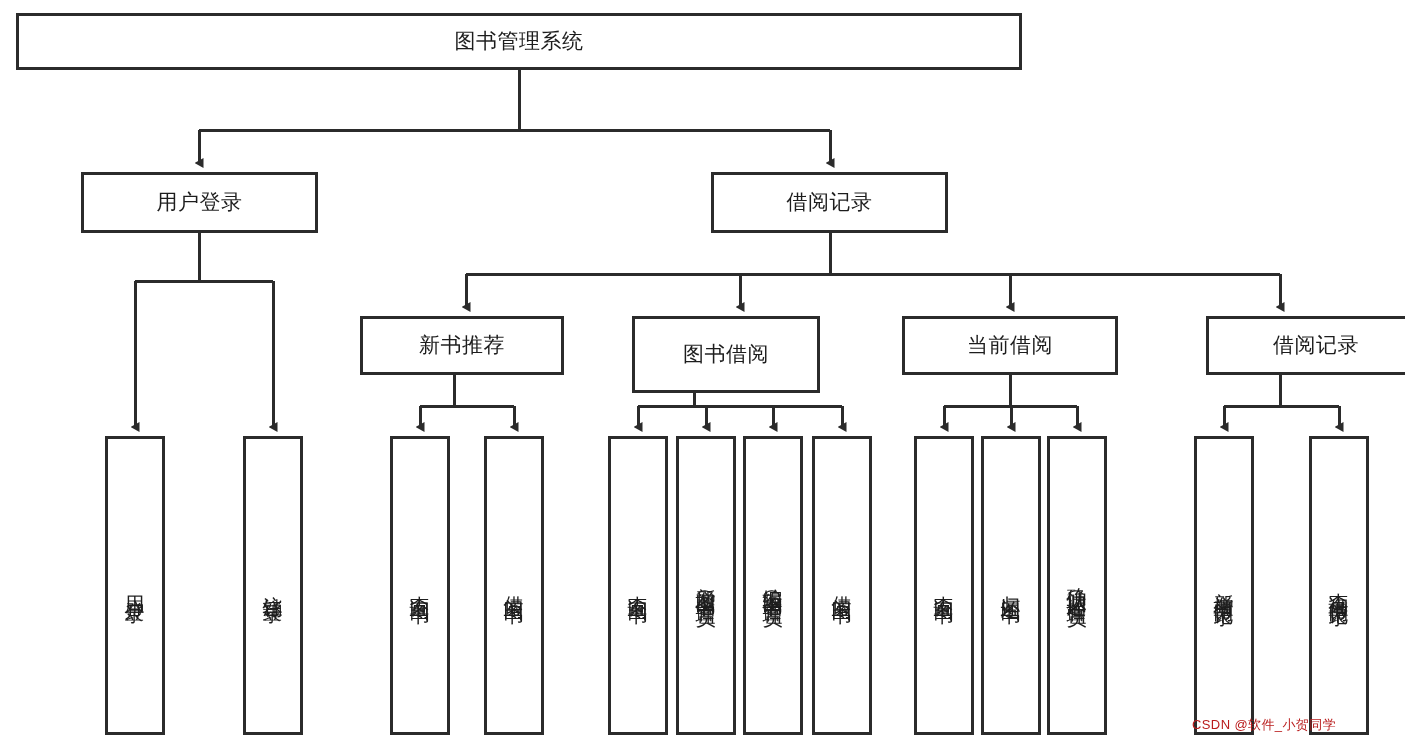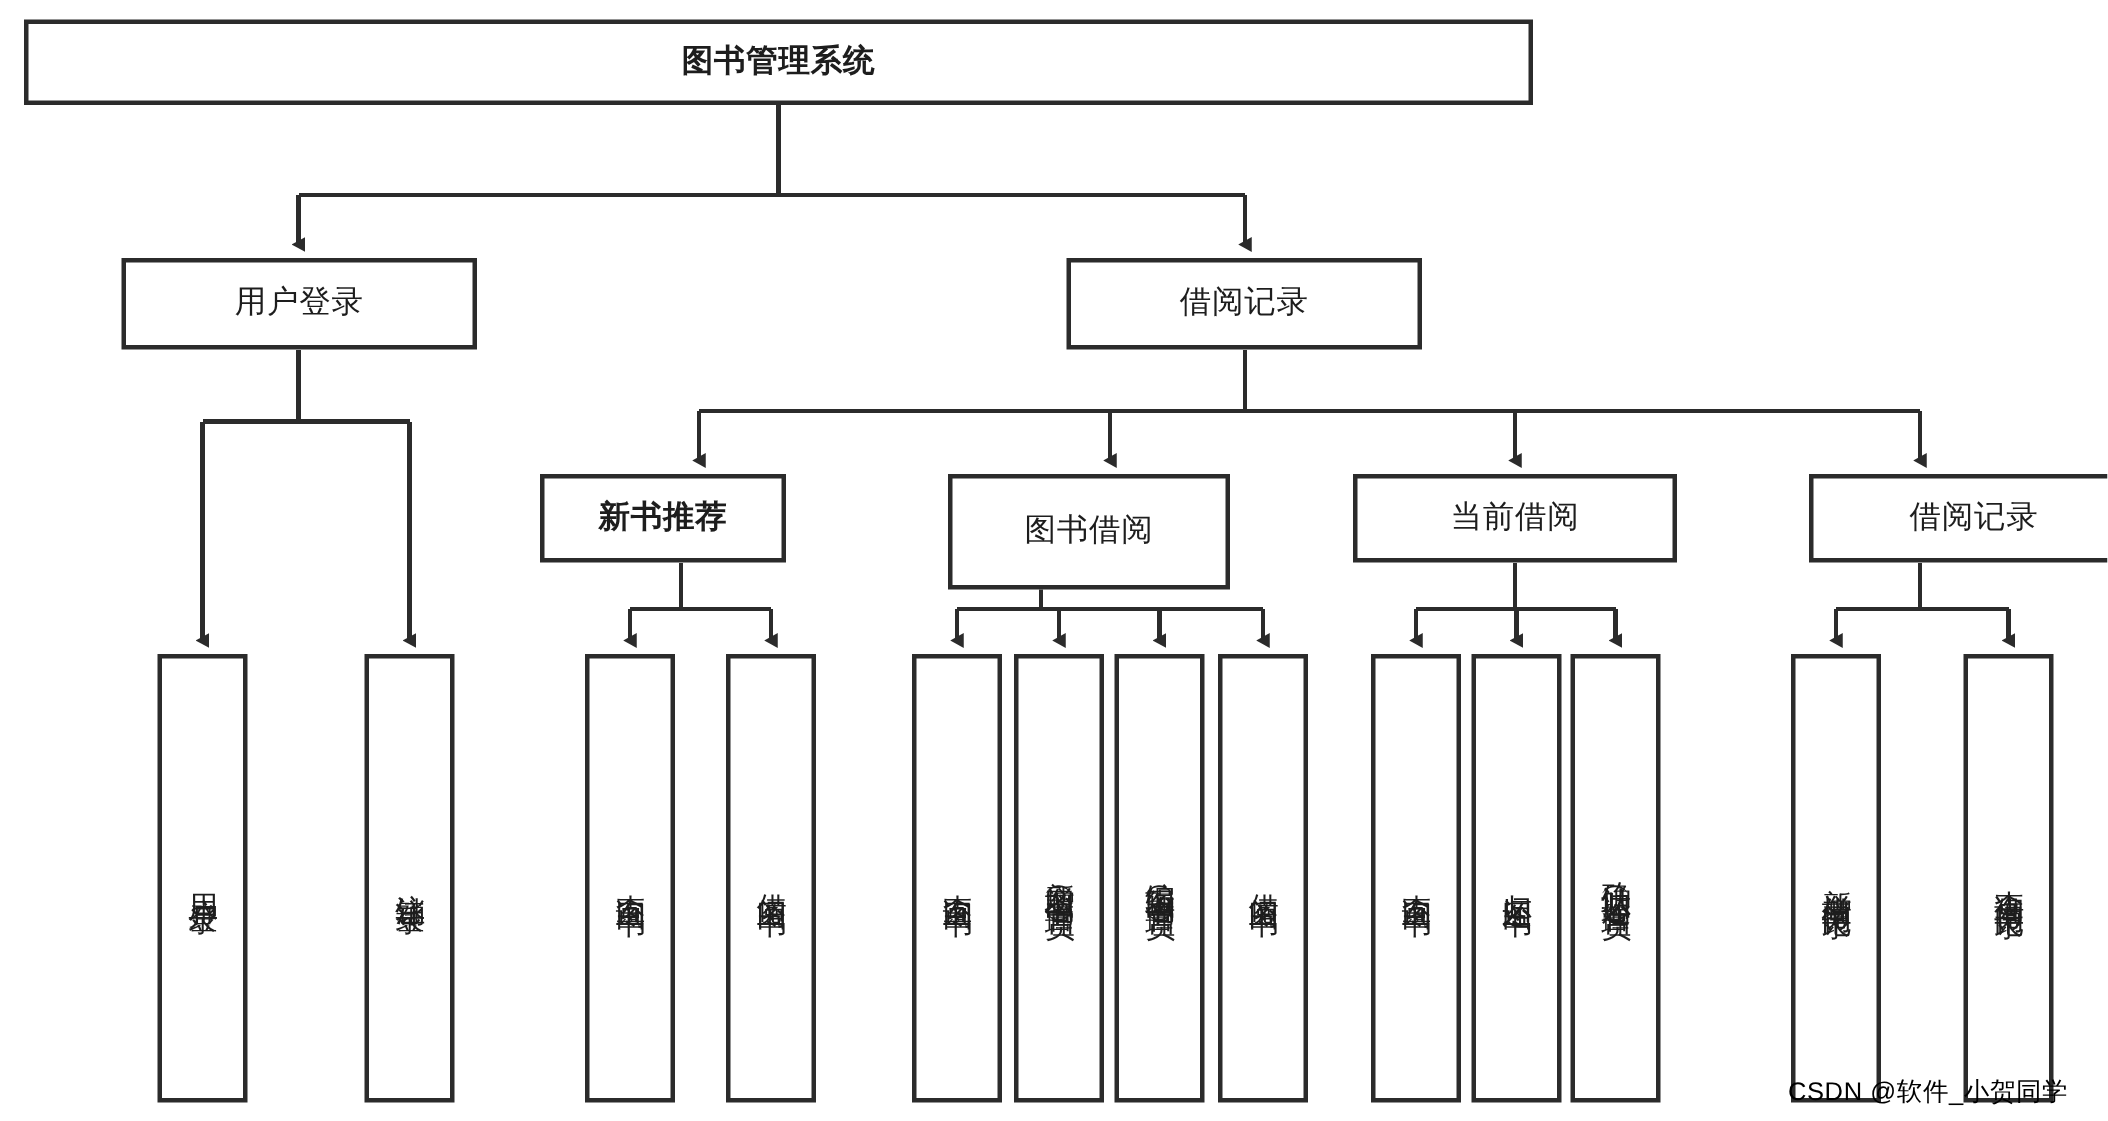--- a/index.html
+++ b/index.html
@@ -32,21 +32,20 @@
     background: #ffffff;
     border: 3px solid #2b2b2b;
     display: flex;
     align-items: center;
     justify-content: center;
     color: #1d1d1d;
     z-index: 2;
   }
   .node.root {
     border-width: 3px;
-    font-weight: bold;
   }
   .node-label {
     font-size: 21px;
     line-height: 1.25;
     letter-spacing: 0.5px;
     white-space: nowrap;
     text-align: center;
   }
   
   .node.vertical .node-label {
@@ -59,22 +58,22 @@
   }
   .node.vertical {
     align-items: center;
     justify-content: center;
     padding: 4px 0;
   }
   .watermark {
     position: absolute;
     left: 1192px;
     top: 716px;
-    font-size: 17px;
-    color: #000000;
+    font-size: 13px;
+    color: #b91c1c;
     white-space: nowrap;
     z-index: 5;
     letter-spacing: 0.4px;
   }
 </style>
 </head>
 <body>
 
 <div id="canvas">
 
@@ -133,21 +132,21 @@
   </div>
 
   <div class="node" style="left:81px; top:172px; width:237px; height:61px;">
     <span class="node-label">用户登录</span>
   </div>
 
   <div class="node" style="left:711px; top:172px; width:237px; height:61px;">
     <span class="node-label">借阅记录</span>
   </div>
 
-  <div class="node" style="left:360px; top:316px; width:164px; height:59px;font-weight:bold;">
+  <div class="node" style="left:360px; top:316px; width:204px; height:59px;">
     <span class="node-label">新书推荐</span>
   </div>
 
   <div class="node" style="left:632px; top:316px; width:188px; height:77px;">
     <span class="node-label">图书借阅</span>
   </div>
 
   <div class="node" style="left:902px; top:316px; width:216px; height:59px;">
     <span class="node-label">当前借阅</span>
   </div>

